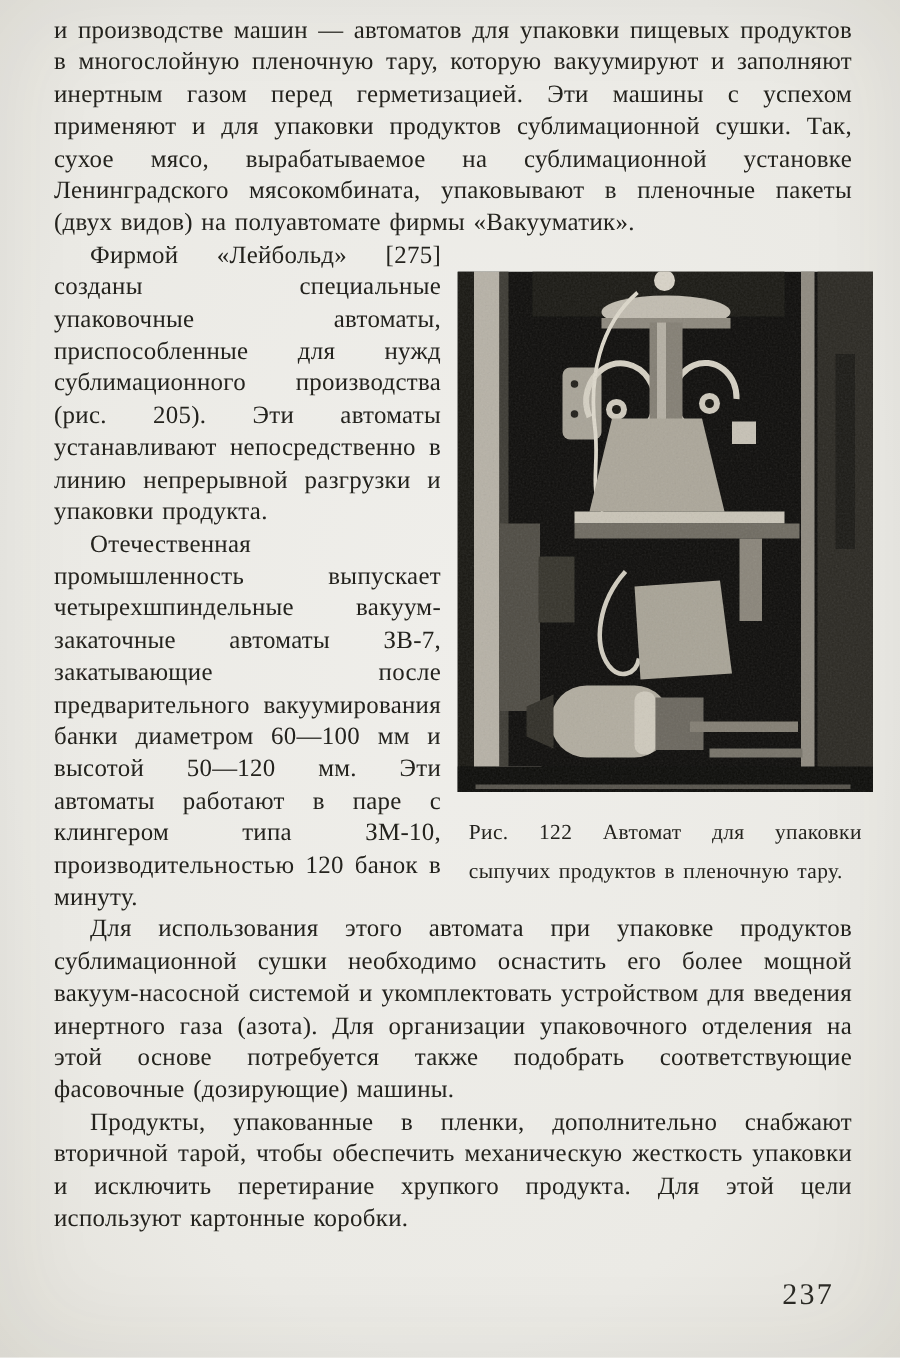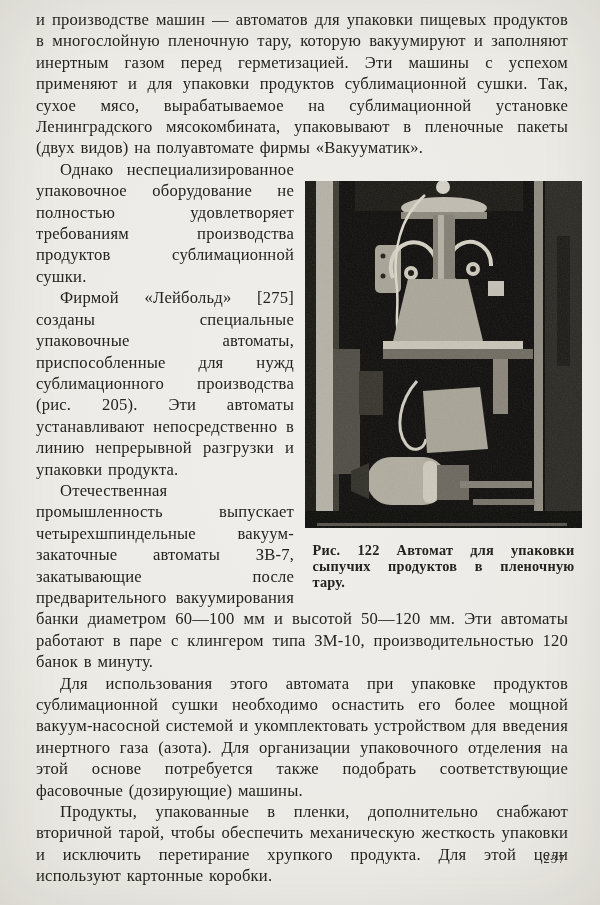--- a/index.html
+++ b/index.html
@@ -38,33 +38,32 @@
     padding: 0;
   }
   .photo {
     display: block;
     width: 277px; height: 347px;
   }
   figcaption {
     margin: 14px auto 0 auto;
     width: 262px;
     font-size: 14.3px;
-    line-height: 16px;
+    line-height: 26px;
     text-align: justify;
     letter-spacing: 0.25px;
     word-spacing: 0.12em;
     hyphens: auto;
-    font-weight: bold;
     -webkit-hyphens: auto;
   }
   .page-number {
     position: absolute;
     top: 852px;
-    right: 34px;
-    font-size: 12px;
+    right: 44px;
+    font-size: 20px;
     letter-spacing: 1.5px;
     color: #2b2a25;
   }
 </style>
 </head>
 <body>
 
 <div class="page">
   <div class="body-text">
 
@@ -145,21 +144,20 @@
         <rect x="0" y="330" width="277" height="17" fill="#0b0b08"></rect>
         <rect x="12" y="342" width="250" height="3" fill="#55524a"></rect>
 
         <rect width="277" height="347" filter="url(#grainA)" opacity="0.25" style="mix-blend-mode:screen"></rect>
         <rect width="277" height="347" filter="url(#grainA)" opacity="0.30" style="mix-blend-mode:multiply"></rect>
       </svg>
 
       <figcaption>Рис. 122 Автомат для упаковки сыпучих продуктов в пленочную тару.</figcaption>
     </figure>
 
-    <p>Однако неспециализированное упаковочное оборудование не полностью удовлетворяет требованиям производства продуктов сублимационной сушки.</p>
     <p>Фирмой «Лейбольд» [275] созданы специальные упаковочные автоматы, приспособленные для нужд сублимационного производства (рис. 205). Эти автоматы устанавливают непосредственно в линию непрерывной разгрузки и упаковки продукта.</p>
     <p>Отечественная промышленность выпускает четырехшпиндельные вакуум-закаточные автоматы ЗВ-7, закатывающие после предварительного вакуумирования банки диаметром 60—100 мм и высотой 50—120 мм. Эти автоматы работают в паре с клингером типа ЗМ-10, производительностью 120 банок в минуту.</p>
     <p>Для использования этого автомата при упаковке продуктов сублимационной сушки необходимо оснастить его более мощной вакуум-насосной системой и укомплектовать устройством для введения инертного газа (азота). Для организации упаковочного отделения на этой основе потребуется также подобрать соответствующие фасовочные (дозирующие) машины.</p>
     <p>Продукты, упакованные в пленки, дополнительно снабжают вторичной тарой, чтобы обеспечить механическую жесткость упаковки и исключить перетирание хрупкого продукта. Для этой цели используют картонные коробки.</p>
   </div>
 
   <div class="page-number">237</div>
 </div>
 
 </body></html>

